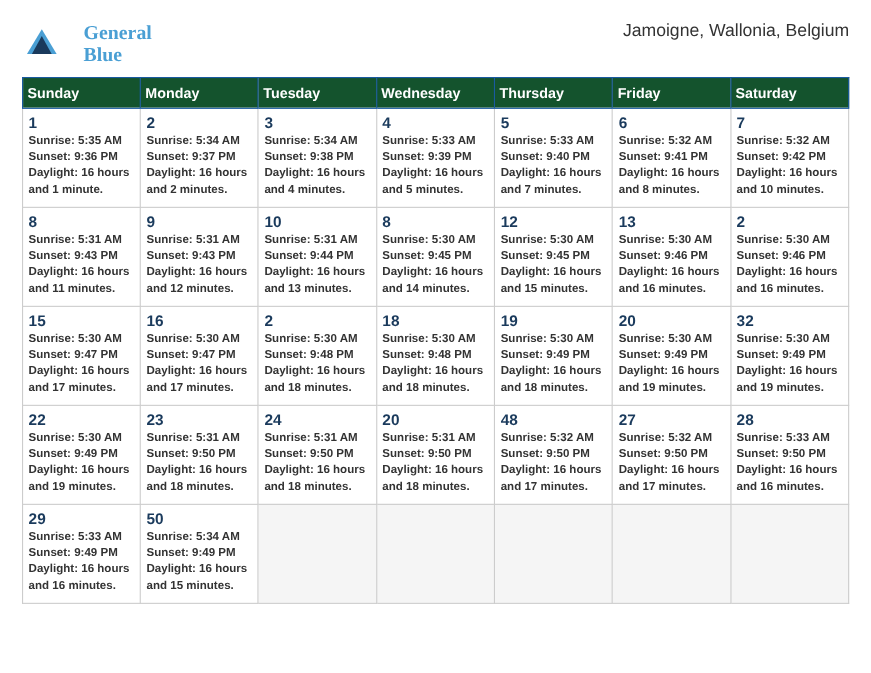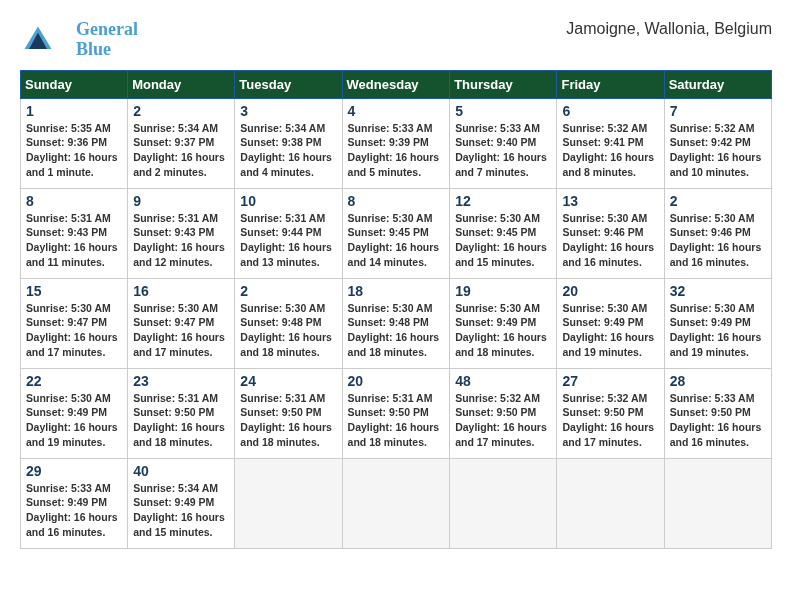--- a/index.html
+++ b/index.html
@@ -356,21 +356,21 @@
       <tr class="week-row">
         <td>
         <span class="day-num">29</span>
         <div class="day-info">
           Sunrise: 5:33 AM<br>
           Sunset: 9:49 PM<br>
           Daylight: 16 hours and 16 minutes.
         </div>
       </td>
         <td>
-        <span class="day-num">40</span>
+        <span class="day-num">50</span>
         <div class="day-info">
           Sunrise: 5:34 AM<br>
           Sunset: 9:49 PM<br>
           Daylight: 16 hours and 15 minutes.
         </div>
       </td>
         <td class="empty"></td>
         <td class="empty"></td>
         <td class="empty"></td>
         <td class="empty"></td>

